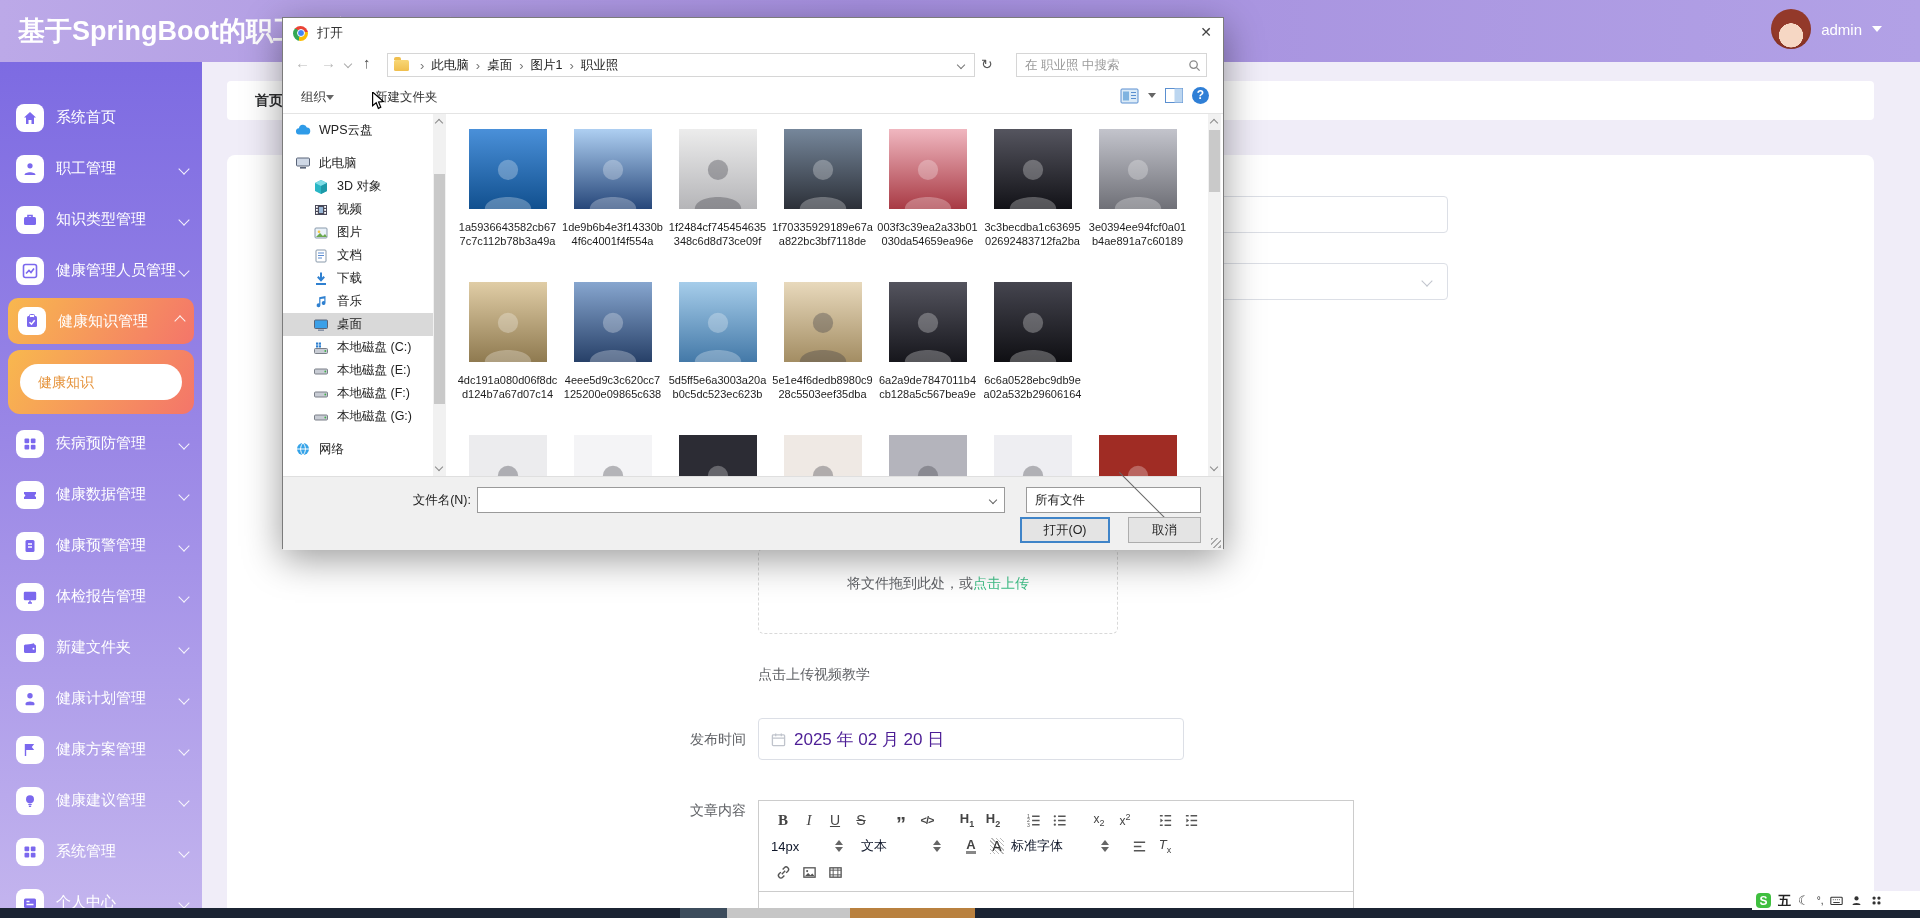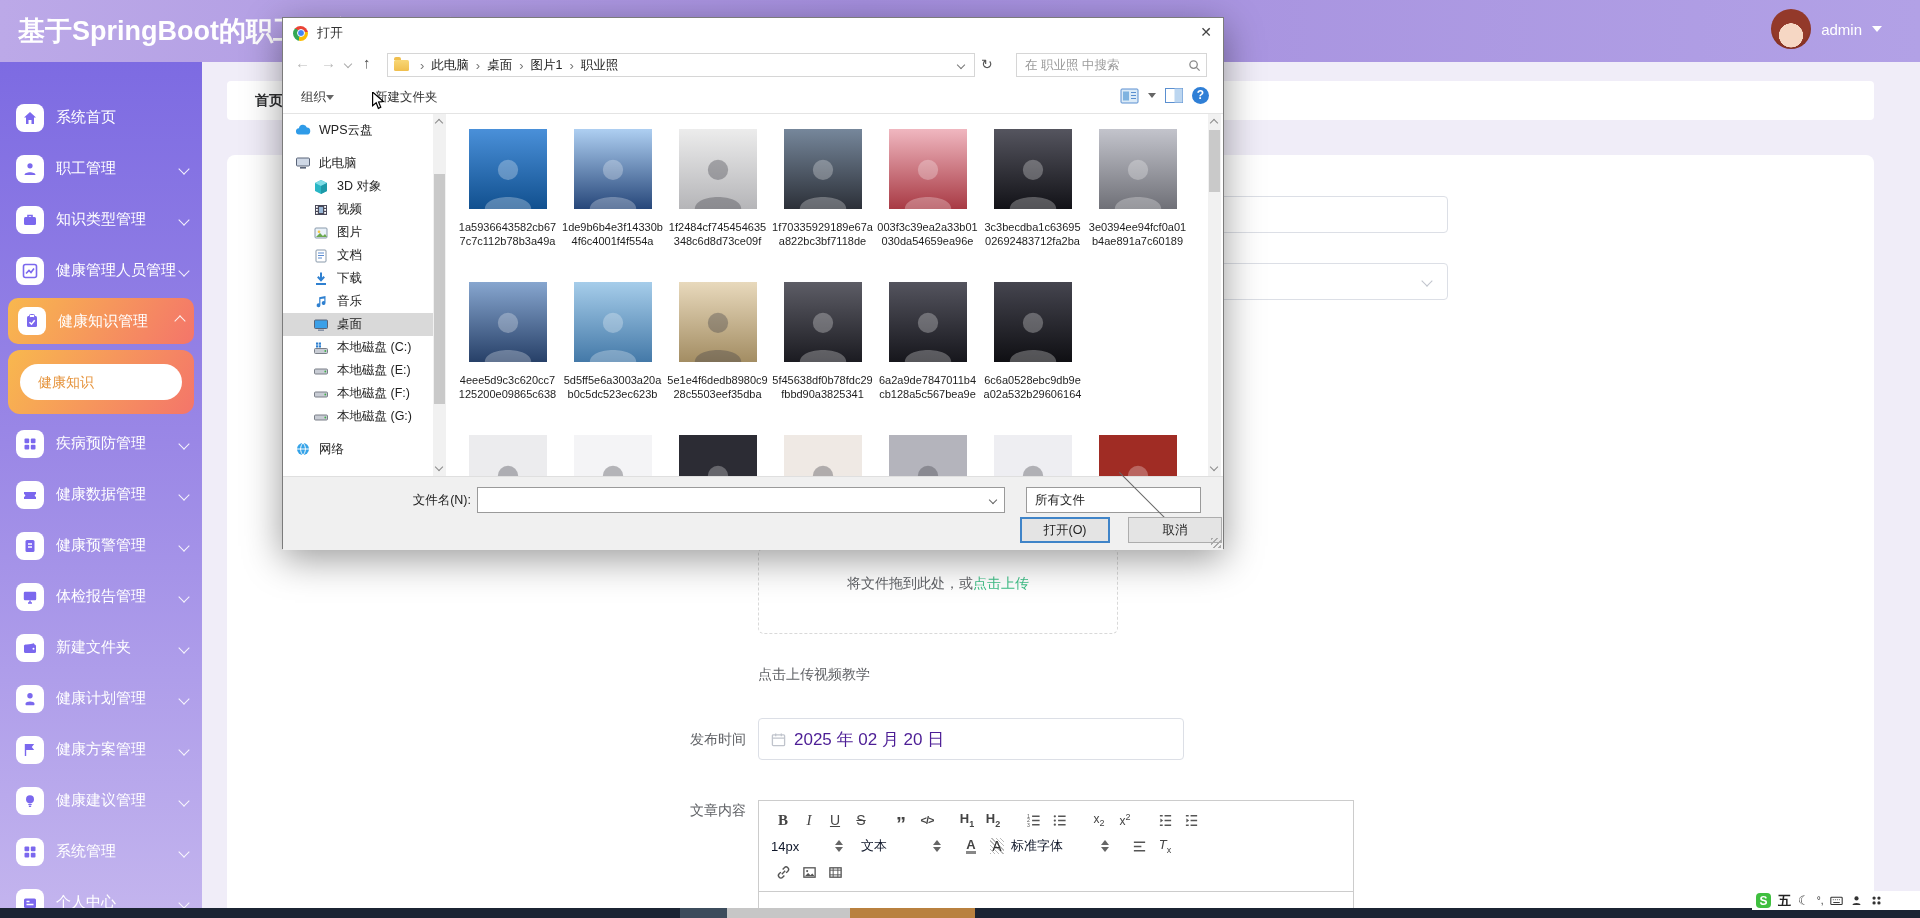--- a/index.html
+++ b/index.html
@@ -791,20 +791,31 @@
                     <circle cx="20" cy="13" r="7"></circle>
                     <path d="M4 40c0-11 32-11 32 0z"></path>
                   </g>
                 </svg>
               </div>
               <div class="fname">3e0394ee94fcf0a01b4ae891a7c60189</div>
             </div>
           </div>
           <div class="frow" style="top: 168px;">
             <div class="fitem">
+              <div class="fthumb" style="background:linear-gradient(#e0cda6,#8f7a50);">
+                <svg viewBox="0 0 40 40">
+                  <g fill="rgba(255,255,255,.28)">
+                    <circle cx="20" cy="13" r="7"></circle>
+                    <path d="M4 40c0-11 32-11 32 0z"></path>
+                  </g>
+                </svg>
+              </div>
+              <div class="fname">4dc191a080d06f8dcd124b7a67d07c14</div>
+            </div>
+            <div class="fitem">
               <div class="fthumb" style="background:linear-gradient(#87a6cf,#274068);">
                 <svg viewBox="0 0 40 40">
                   <g fill="rgba(255,255,255,.28)">
                     <circle cx="20" cy="13" r="7"></circle>
                     <path d="M4 40c0-11 32-11 32 0z"></path>
                   </g>
                 </svg>
               </div>
               <div class="fname">4eee5d9c3c620cc7125200e09865c638</div>
             </div>
@@ -822,31 +833,20 @@
             <div class="fitem">
               <div class="fthumb" style="background:linear-gradient(#e8d9bc,#a38d63);">
                 <svg viewBox="0 0 40 40">
                   <g fill="rgba(60,60,70,.35)">
                     <circle cx="20" cy="13" r="7"></circle>
                     <path d="M4 40c0-11 32-11 32 0z"></path>
                   </g>
                 </svg>
               </div>
               <div class="fname">5e1e4f6dedb8980c928c5503eef35dba</div>
-            </div>
-            <div class="fitem">
-              <div class="fthumb" style="background:linear-gradient(#5d5d66,#1b1b21);">
-                <svg viewBox="0 0 40 40">
-                  <g fill="rgba(255,255,255,.28)">
-                    <circle cx="20" cy="13" r="7"></circle>
-                    <path d="M4 40c0-11 32-11 32 0z"></path>
-                  </g>
-                </svg>
-              </div>
-              <div class="fname">5f45638df0b78fdc29fbbd90a3825341</div>
             </div>
             <div class="fitem">
               <div class="fthumb" style="background:linear-gradient(#54545e,#16161c);">
                 <svg viewBox="0 0 40 40">
                   <g fill="rgba(255,255,255,.28)">
                     <circle cx="20" cy="13" r="7"></circle>
                     <path d="M4 40c0-11 32-11 32 0z"></path>
                   </g>
                 </svg>
               </div>
@@ -949,18 +949,18 @@
       <span class="fn-label">文件名(N):</span>
       <div class="fn-input">
         <input value="" style="">
         <span class="chev"></span>
       </div>
       <div class="ft-combo">
         <span>所有文件</span>
         <span class="chev"></span>
       </div>
       <div class="btn primary" style="left:737px;width:90px;">打开(O)</div>
-      <div class="btn" style="left:845px;width:94px;">取消</div>
+      <div class="btn" style="left:845px;width:73px;">取消</div>
       <div class="grip"></div>
     </div>
   </div>
 
 </div>
 
 </body></html>

